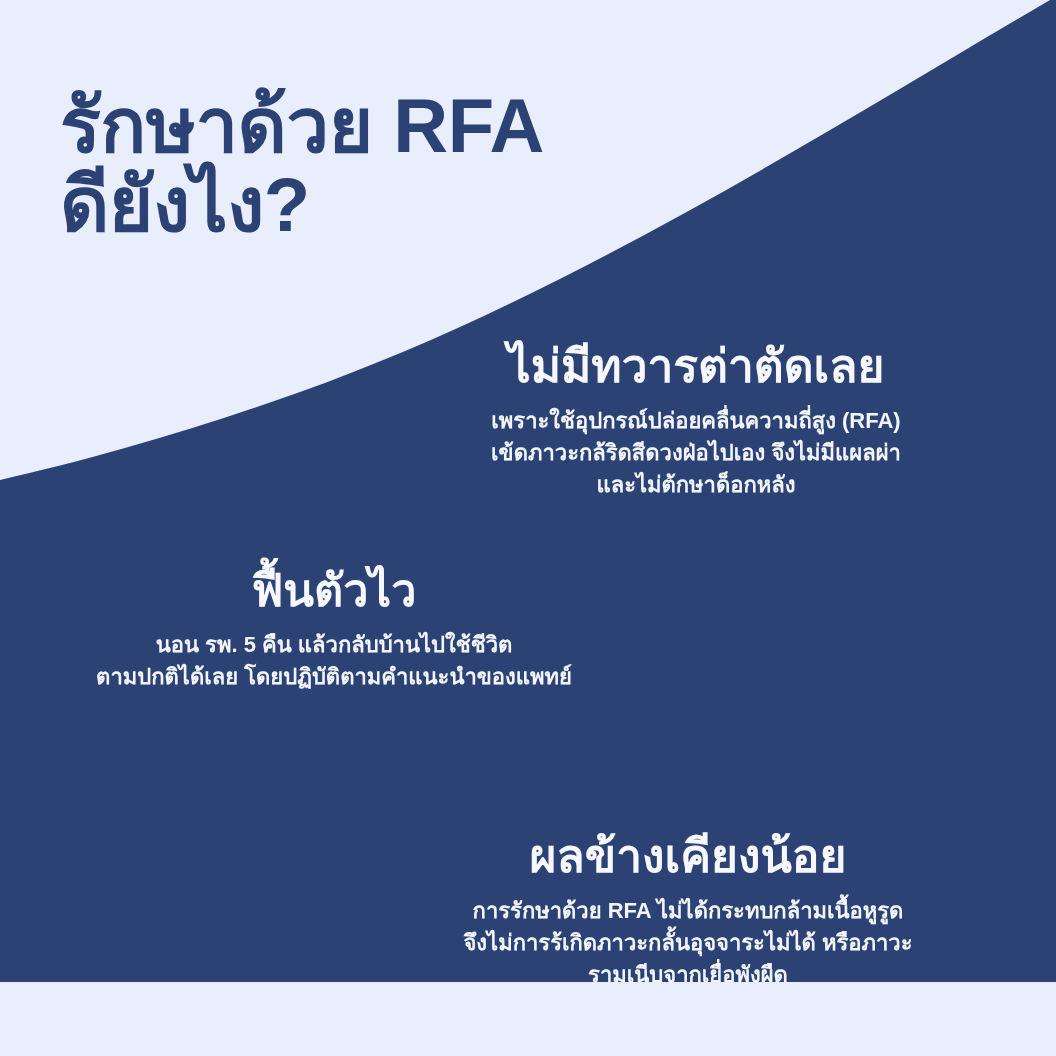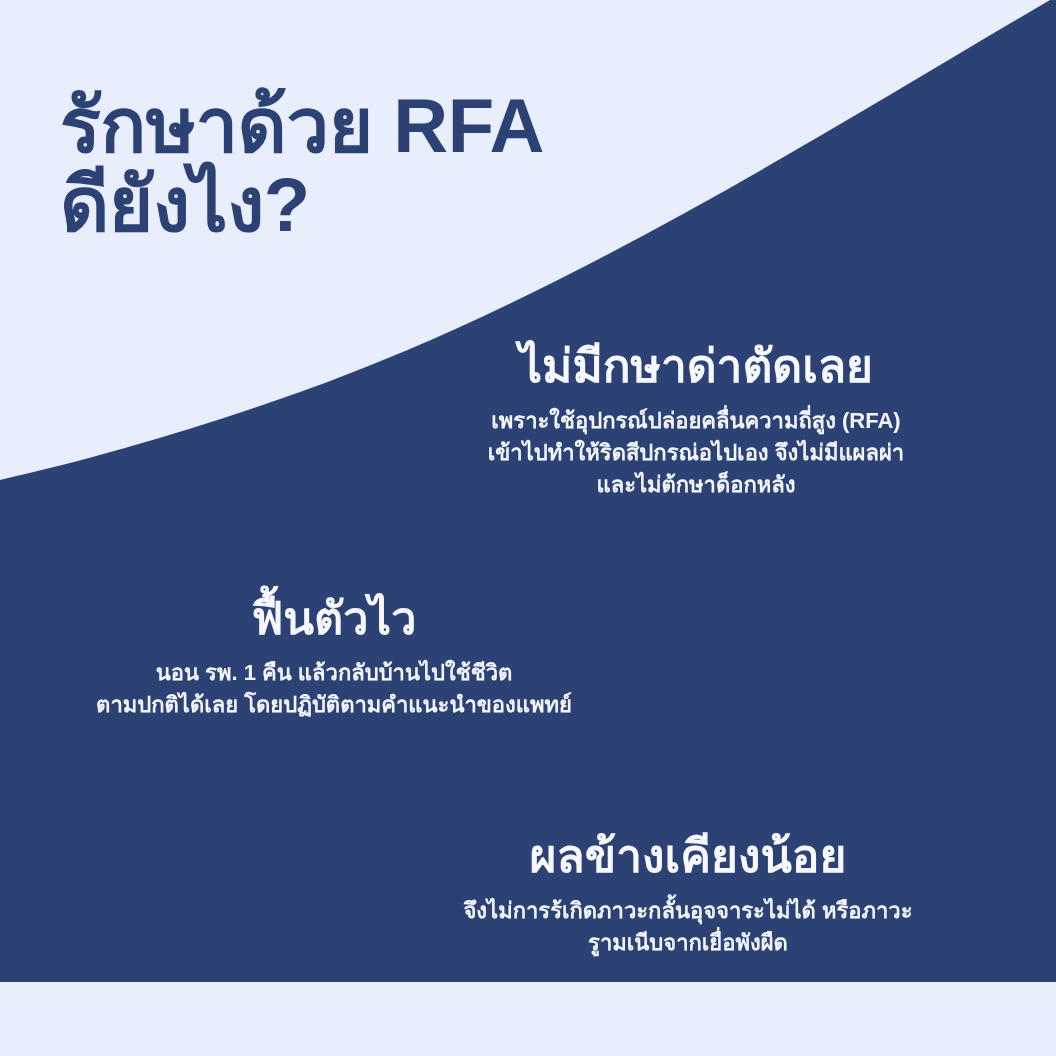--- a/index.html
+++ b/index.html
@@ -44,21 +44,21 @@
     color:#f2f5fc;
     font-weight:bold;
     font-size:22px;
     line-height:1.45;
     margin:0;
   }
   .block-body .ln{display:block;white-space:nowrap;}
 
   
   #block-1{ left:396px; top:340px; width:600px; text-align:center; }
-  #block-2{ left:24px;  top:593px; width:620px; text-align:center; }
+  #block-2{ left:24px;  top:565px; width:620px; text-align:center; }
   #block-3{ left:378px; top:820px; width:620px; text-align:center; }
 
   #block-2 .block-heading{font-size:45px;}
   #block-3 .block-heading{font-size:46px;margin-top:10px;}
 </style>
 </head>
 <body>
 
 <div id="poster">
 
@@ -74,38 +74,39 @@
   </svg>
 
   <div id="content">
 
     <div class="title">
       <span class="title-line">รักษาด้วย RFA</span>
       <span class="title-line">ดียังไง?</span>
     </div>
 
     <div class="block" id="block-1">
-      <h2 class="block-heading">ไม่มีกษาด่าตัดเลย</h2>
+      <h2 class="block-heading">ไม่มีทวารต่าตัดเลย</h2>
       <p class="block-body">
         <span class="ln">เพราะใช้อุปกรณ์ปล่อยคลื่นความถี่สูง (RFA)</span>
-        <span class="ln">เข้าไปทำให้ริดสีปกรณ่อไปเอง จึงไม่มีแผลผ่า</span>
+        <span class="ln">เข้ดภาวะกล้ริดสีดวงฝ่อไปเอง จึงไม่มีแผลผ่า</span>
         <span class="ln">และไม่ต้กษาด็อกหลัง</span>
       </p>
     </div>
 
     <div class="block" id="block-2">
       <h2 class="block-heading">ฟื้นตัวไว</h2>
       <p class="block-body">
-        <span class="ln">นอน รพ. 1 คืน แล้วกลับบ้านไปใช้ชีวิต</span>
+        <span class="ln">นอน รพ. 5 คืน แล้วกลับบ้านไปใช้ชีวิต</span>
         <span class="ln">ตามปกติได้เลย โดยปฏิบัติตามคำแนะนำของแพทย์</span>
       </p>
     </div>
 
     <div class="block" id="block-3">
       <h2 class="block-heading">ผลข้างเคียงน้อย</h2>
       <p class="block-body">
+        <span class="ln">การรักษาด้วย RFA ไม่ได้กระทบกล้ามเนื้อหูรูด</span>
         <span class="ln">จึงไม่การร้เกิดภาวะกลั้นอุจจาระไม่ได้ หรือภาวะ</span>
         <span class="ln">รูามเนีบจากเยื่อพังผืด</span>
       </p>
     </div>
 
   </div>
 </div>
 
 </body></html>

